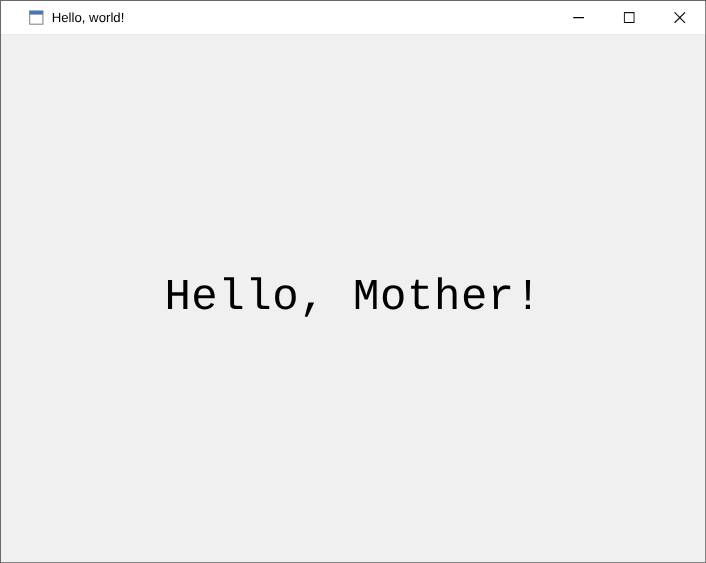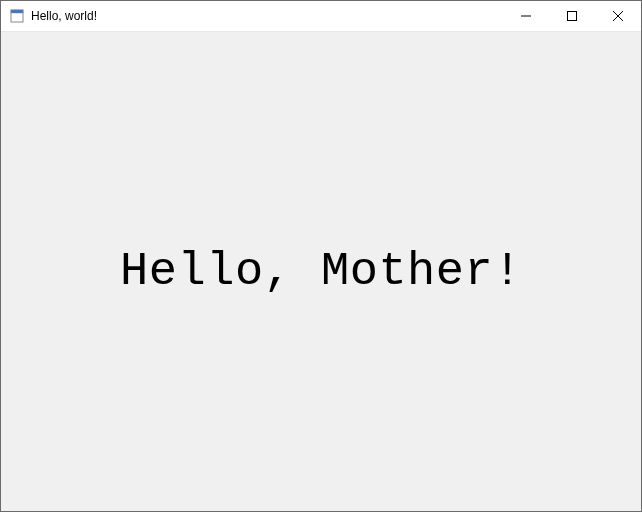--- a/index.html
+++ b/index.html
@@ -22,20 +22,21 @@
       flex-direction: column;
       background: #f0f0f0;
     }
     .titlebar {
       height: 31px;
       background: #ffffff;
       display: flex;
       align-items: center;
       border-bottom: 1px solid #e8e8e8;
       flex-shrink: 0;
+      padding-left: 16px;
     }
     .app-icon {
       width: 16px;
       height: 16px;
       margin-left: 8px;
       margin-right: 6px;
       display: flex;
       align-items: center;
       justify-content: center;
     }
@@ -74,21 +75,21 @@
     }
     .content {
       flex: 1;
       background: #f0f0f0;
       display: flex;
       align-items: center;
       justify-content: center;
     }
     .main-text {
       font-family: Consolas, "Courier New", monospace;
-      font-size: 47px;
+      font-size: 40px;
       color: #000000;
       letter-spacing: 0.5px;
     }
   </style>
 </head>
 <body>
 
 <div class="window">
   <div class="titlebar">
     <div class="app-icon">

